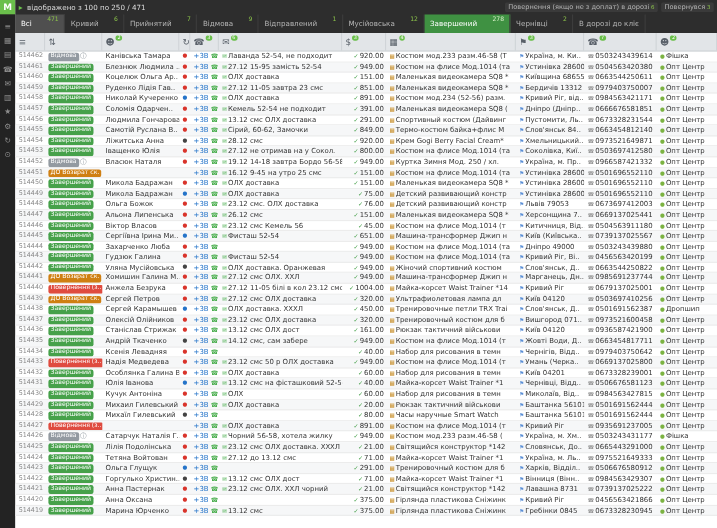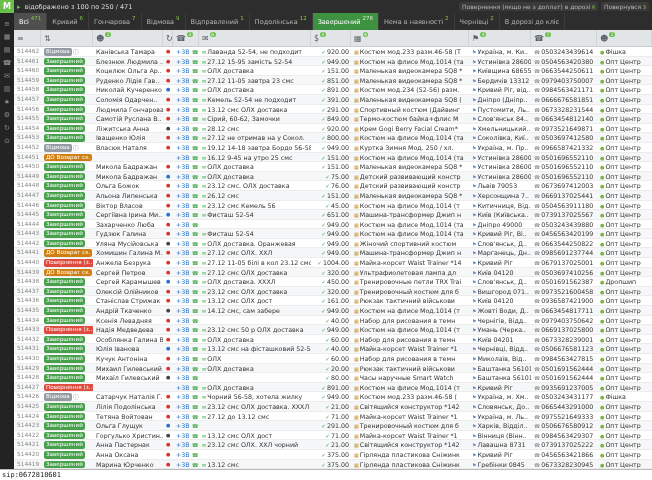--- a/index.html
+++ b/index.html
@@ -14,21 +14,21 @@
   .side-ic{color:#8d8d8d;font-size:7px;line-height:1;cursor:pointer}
   .content{flex:1;display:flex;flex-direction:column;min-width:0}
   .topbar{background:#2d2d2d;color:#ccc}
   .tb1{display:flex;align-items:center;height:13px;padding:0 3px;gap:4px;overflow:hidden}
   .tb1 .info{font-size:6.5px;color:#ddd;white-space:nowrap}
   .tb1 .arrow{color:#6abf4b;font-size:7px}
   .tb1 .spacer{flex:1}
   .chip{font-size:6px;color:#b5b5b5;white-space:nowrap;padding:1px 3px;background:#3a3a3a;border-radius:2px;cursor:pointer}
   .chip .cnt{color:#8bc34a;font-size:5px}
   .tb2{display:flex;align-items:stretch;height:17px;overflow:hidden}
-  .tab{display:flex;align-items:center;gap:2px;padding:0 5px;font-size:6.5px;color:#b5b5b5;
+  .tab{display:flex;align-items:center;gap:14px;padding:0 5px;font-size:6.5px;color:#b5b5b5;
     border-right:1px solid #3c3c3c;white-space:nowrap;cursor:pointer}
   .tab .cnt{font-size:5.5px;color:#8bc34a;align-self:flex-start;margin-top:2px}
   .tab.active{background:#4f4f4f;color:#fff}
   .tab.green{background:#3f9142;color:#fff}
   .tab.green .cnt{color:#d8f0c8}
   .thead{height:17px;background:#e2e5e8;border-bottom:1px solid #c8ccd0;
     display:grid;grid-template-columns:var(--cols);align-items:stretch}
   .th{font-size:8px;color:#596069;padding-left:3px;border-right:1px solid #d0d4d8;
     display:flex;align-items:center;cursor:pointer;overflow:hidden}
   .hbadge{background:#6abf4b;color:#fff;font-size:4.5px;border-radius:4px;padding:0 1.5px;
@@ -98,42 +98,38 @@
 
         <div class="tab active">
               <span>Всі</span>
               <span class="cnt">471</span>
             </div>
             <div class="tab">
               <span>Кривий</span>
               <span class="cnt">6</span>
             </div>
             <div class="tab">
-              <span>Гончарова</span>
+              <span>Прийнятий</span>
               <span class="cnt">7</span>
             </div>
             <div class="tab">
               <span>Відмова</span>
               <span class="cnt">9</span>
             </div>
             <div class="tab">
               <span>Відправлений</span>
               <span class="cnt">1</span>
             </div>
             <div class="tab">
-              <span>Подолінська</span>
+              <span>Мусійовська</span>
               <span class="cnt">12</span>
             </div>
             <div class="tab green">
               <span>Завершений</span>
               <span class="cnt">278</span>
-            </div>
-            <div class="tab">
-              <span>Нема в наявності</span>
-              <span class="cnt">2</span>
             </div>
             <div class="tab">
               <span>Чернівці</span>
               <span class="cnt">2</span>
             </div>
             <div class="tab">
               <span>В дорозі до кліє</span>
             </div>
           </div>
       </div>
@@ -798,16 +794,13 @@
     <span class="cell"><span class="prod-ic">▦</span><span>Гірлянда пластикова Сніжинк</span></span>
     <span class="cell"><span class="city-ic">⚑</span><span>Гребінки 0845</span></span>
     <span class="cell"><span class="ph2-ic">☎</span><span>0673328230945</span></span>
     <span class="cell"><span class="src-ic">●</span><span>Опт Центр</span></span>
   </div>
 </div>
 
     </div>
   </div>
 
-  <div class="statusbar">
-    <span>sip:0672818601</span>
-  </div>
 </div>
 
 </body></html>

